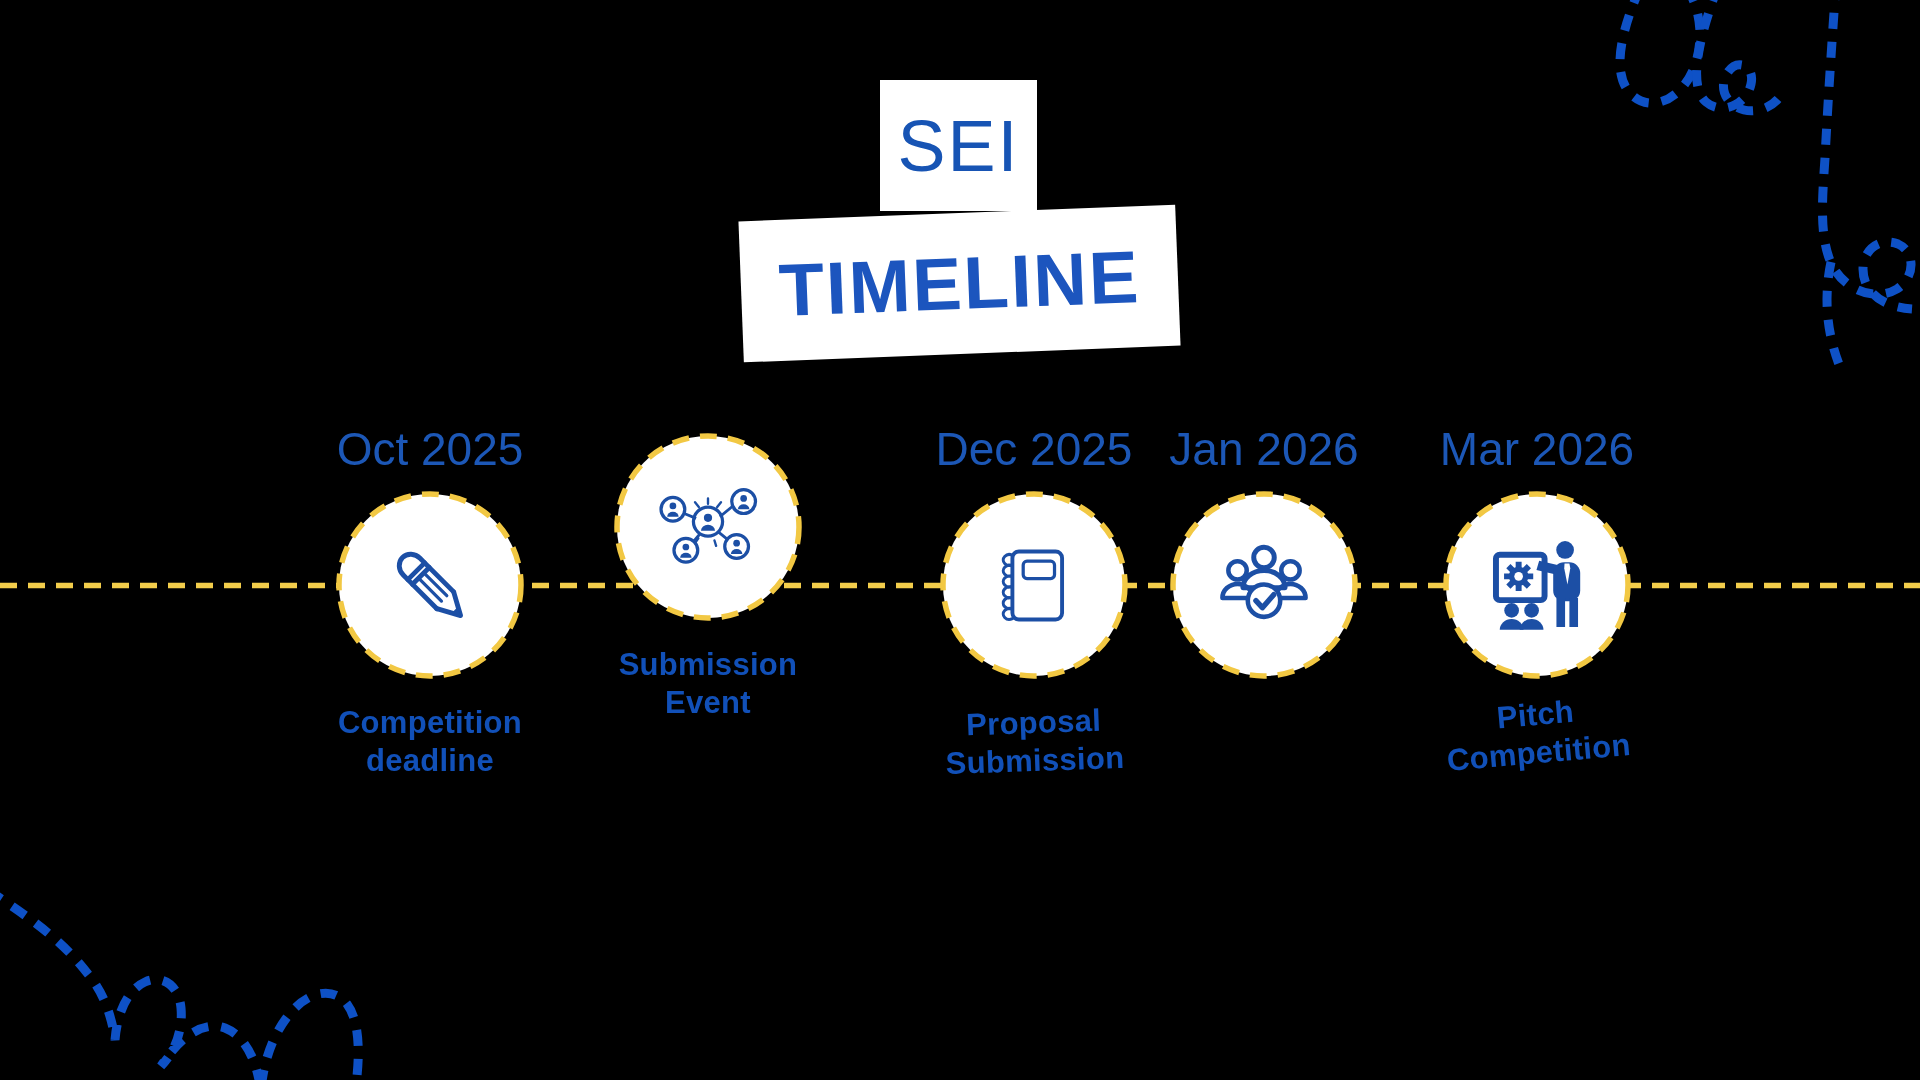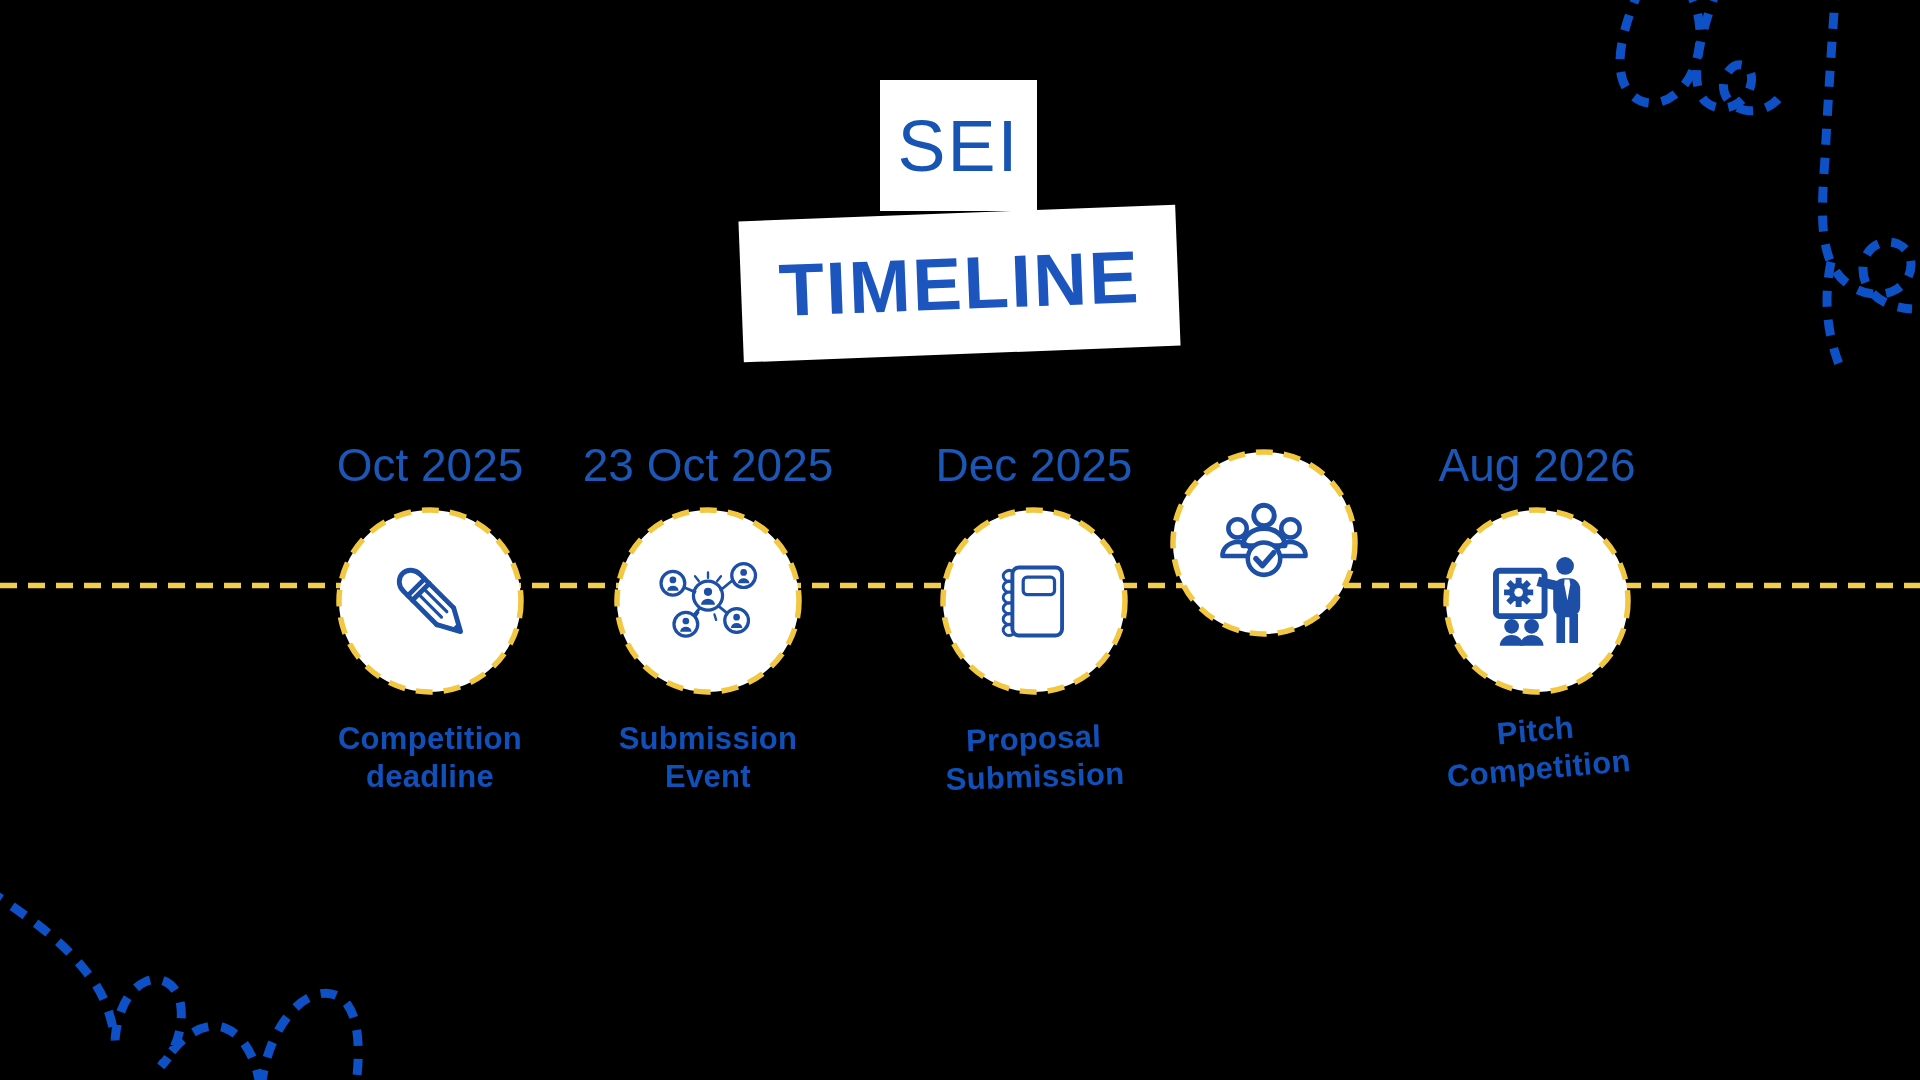--- a/index.html
+++ b/index.html
@@ -20,21 +20,21 @@
     display:flex; align-items:center; justify-content:center; z-index:3;
   }
   .timeline-text { font-size:74px; font-weight:700; color:#1C55BE; letter-spacing:2px; }
 
   
   .rule { position:absolute; left:0; top:581px; width:1920px; height:9px; z-index:1; }
 
   
   .t-item {
     position:absolute; top:420px; width:300px;
-    display:flex; flex-direction:column; align-items:center; z-index:2;margin-top:16px;
+    display:flex; flex-direction:column; align-items:center; z-index:2;
   }
   .t-date {
     height:58px; line-height:58px; font-size:46px; font-weight:400;
     color:#1C57B6; white-space:nowrap;
   }
   .t-circle { position:relative; width:190px; height:190px; margin-top:12px; }
   .ring { position:absolute; left:0; top:0; width:190px; height:190px; }
   .icon { position:absolute; left:41px; top:41px; width:108px; height:108px; }
   .t-label {
     margin-top:24px; font-size:31px; line-height:1.22; font-weight:700;
@@ -89,21 +89,20 @@
           <path d="M39,70 L50,90 L61,70"></path>
           <path d="M46.5,82.5 L50,90 L53.5,82.5 z" fill="#1C4FA5" stroke="none"></path>
         </g>
       </svg>
     </div>
     <div class="t-label">Competition
 deadline</div>
   </div>
 
   <div class="t-item" style="left:558px">
-    <div class="t-date">23 Oct 2025</div>
     <div class="t-circle">
       <svg class="ring" viewBox="0 0 190 190">
         <circle cx="95" cy="95" r="91" fill="#FFFFFF" stroke="#F2C843" stroke-width="5.5" stroke-dasharray="17 11"></circle>
       </svg>
       <svg class="icon" viewBox="0 0 100 100">
         <g fill="none" stroke="#1C4FA5">
           <path stroke-width="2.6" d="M39,42 L28,37.5 M61,40.5 L72.5,31 M42.5,56.5 L36,64 M59.5,54.5 L68,61.5"></path>
           <path stroke-width="2.2" stroke-linecap="round" d="M50,28.5 v-5 M41.5,31.5 l-3.5,-4.5 M58.5,31.5 l3.5,-4.5 M41,60.5 l-3,4.5 M56,62.5 l1.5,5"></path>
           <circle cx="50" cy="45" r="13.5" stroke-width="3"></circle>
           <circle cx="17.5" cy="33.5" r="11" stroke-width="3"></circle>
@@ -141,41 +140,42 @@
           <rect x="40" y="28" width="29" height="16" rx="3.5" stroke-width="3"></rect>
           <path stroke-width="2.8" d="M30,22.5 a5.6,5 0 1 0 0,8.6 M30,32.5 a5.6,5 0 1 0 0,8.6 M30,42.5 a5.6,5 0 1 0 0,8.6 M30,52.5 a5.6,5 0 1 0 0,8.6 M30,62.5 a5.6,5 0 1 0 0,8.6 M30,72.5 a5.6,5 0 1 0 0,8.6"></path>
         </g>
       </svg>
     </div>
     <div class="t-label tilt-s">Proposal
 Submission</div>
   </div>
 
   <div class="t-item" style="left:1114px">
+    <div class="t-date">Jan 2026</div>
     <div class="t-circle">
       <svg class="ring" viewBox="0 0 190 190">
         <circle cx="95" cy="95" r="91" fill="#FFFFFF" stroke="#F2C843" stroke-width="5.5" stroke-dasharray="17 11"></circle>
       </svg>
       <svg class="icon" viewBox="0 0 100 100">
         <g fill="none" stroke="#1C4FA5" stroke-linejoin="round">
           <circle cx="25.5" cy="36.5" r="8.5" stroke-width="4.2"></circle>
           <circle cx="74.5" cy="36.5" r="8.5" stroke-width="4.2"></circle>
           <circle cx="50" cy="24.5" r="9.5" stroke-width="4.6"></circle>
           <path stroke-width="4.6" d="M30.5,52.5 a19.5,16 0 0 1 39,0 z"></path>
           <path stroke-width="4.2" d="M11.5,62 a14,13 0 0 1 28,0 z"></path>
           <path stroke-width="4.2" d="M60.5,62 a14,13 0 0 1 28,0 z"></path>
           <circle cx="50" cy="64.5" r="15" fill="#FFFFFF" stroke-width="4.2"></circle>
           <path stroke-width="5" stroke-linecap="round" d="M42.5,64.5 l6,6.5 l10.5,-12"></path>
         </g>
       </svg>
     </div>
   </div>
 
   <div class="t-item" style="left:1387px">
-    <div class="t-date">Aug 2026</div>
+    <div class="t-date">Mar 2026</div>
     <div class="t-circle">
       <svg class="ring" viewBox="0 0 190 190">
         <circle cx="95" cy="95" r="91" fill="#FFFFFF" stroke="#F2C843" stroke-width="5.5" stroke-dasharray="17 11"></circle>
       </svg>
       <svg class="icon" viewBox="0 0 100 100">
         <rect x="12" y="22" width="45" height="42" rx="3.5" fill="none" stroke="#1C4FA5" stroke-width="5.5"></rect>
         <path stroke="#1C4FA5" stroke-width="5.5" d="M33,28.5 v27 M19.5,42 h27 M23.5,32.5 l19,19 M42.5,32.5 l-19,19"></path>
         <circle cx="33" cy="42" r="9" fill="#1C4FA5"></circle>
         <circle cx="33" cy="42" r="4" fill="#FFFFFF"></circle>
         <path d="M52,27.5 L71,32 L68.5,40.5 L49.5,36 z" fill="#1C4FA5"></path>

